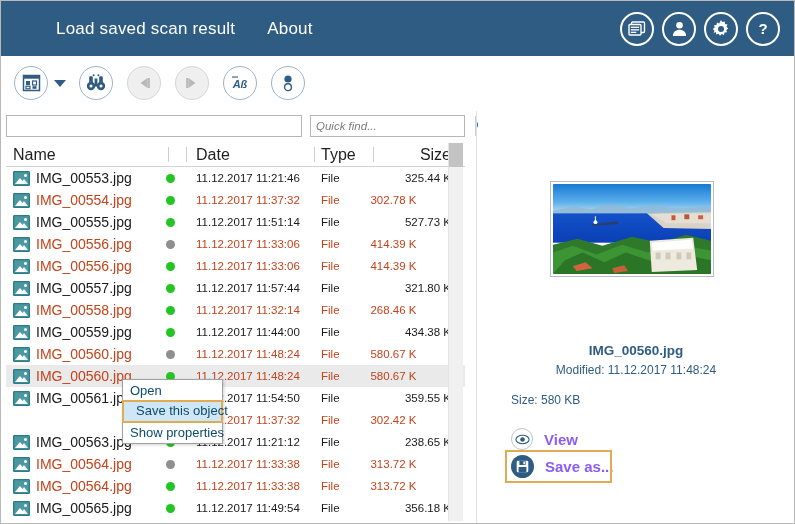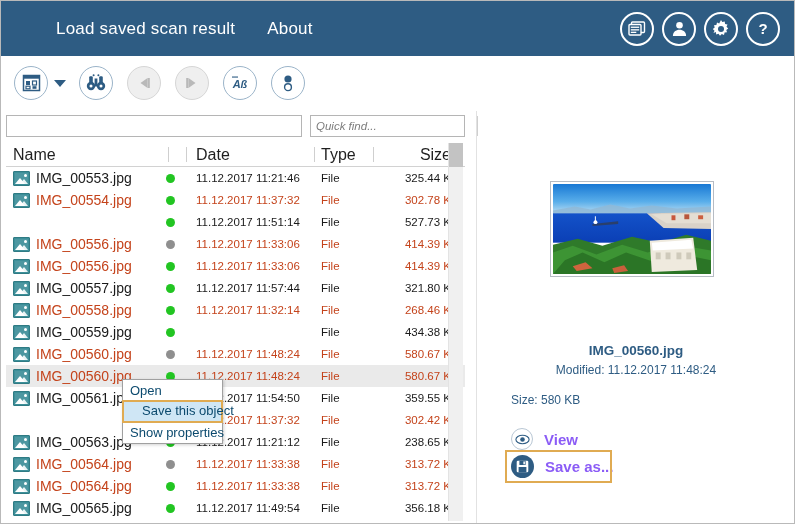--- a/index.html
+++ b/index.html
@@ -60,21 +60,21 @@
   .filterbox{
     position:absolute;left:5px;top:114px;width:296px;height:22px;
     border:1px solid #b5b5b5;background:#fff;box-sizing:border-box;
   }
   .qfwrap{
     position:absolute;left:309px;top:114px;width:155px;height:22px;
     border:1px solid #b5b5b5;background:#fff;box-sizing:border-box;display:flex;
   }
   .qfinput{
     flex:1;border:0;outline:0;padding:0 5px;font-size:11.5px;
-    font-style:italic;color:#555;font-family:"Liberation Sans",sans-serif;background:transparent;
+    color:#555;font-family:"Liberation Sans",sans-serif;background:transparent;
   }
   .qfinput::placeholder{color:#7d7d7d;font-style:italic;}
   .qfbtn{
     width:25px;border-left:1px solid #cfcfcf;display:flex;
     align-items:center;justify-content:center;cursor:pointer;background:#fff;
   }
 
   
   .listwrap{
     position:absolute;left:5px;top:142px;width:459px;height:378px;
@@ -95,21 +95,21 @@
     position:relative;height:22px;line-height:22px;white-space:nowrap;
   }
   .row.sel{background:#eaeaea;}
   .c-name{position:absolute;left:7px;top:0;display:flex;align-items:center;height:22px;gap:6px;}
   .c-dot{position:absolute;left:160px;top:0;height:22px;display:flex;align-items:center;}
   .c-date{position:absolute;left:190px;top:0;font-size:11.5px;}
   .c-type{position:absolute;left:315px;top:0;font-size:11.5px;}
   .c-size{position:absolute;left:330px;top:0;width:115px;text-align:right;font-size:11.5px;}
   .fname{font-size:14px;}
   .k-dark{color:#1a1a1a;}
-  .k-orange{color:#c4431b;}
+  .k-orange{color:#c4431b;text-align:center;}
   .dot{width:9px;height:9px;border-radius:50%;display:block;}
   .dot.green{background:#22c522;}
   .dot.gray{background:#8f8f8f;}
   .ficon{
     width:15px;height:13px;border:1px solid #2f7b84;background:#3d8f99;
     position:relative;overflow:hidden;border-radius:1px;flex:none;
   }
   .ficon .sky{position:absolute;left:1px;top:1px;right:1px;bottom:1px;background:#4d97a1;}
   .ficon .mtn{
     position:absolute;left:1px;bottom:1px;width:0;height:0;
@@ -179,21 +179,21 @@
     position:absolute;left:121px;top:378px;width:99px;
     background:#ffffff;border:1px solid #a0a0a0;box-shadow:1px 1px 3px rgba(0,0,0,.18);
     z-index:40;padding:1px 0;
   }
   .ctxitem{
     height:19px;line-height:19px;padding:0 7px;font-size:13px;color:#0c4a6e;
     white-space:nowrap;cursor:pointer;
   }
   .ctxitem.active{
     background:#cfe6f5;border:2px solid #e0ab52;margin:0 -1px;
-    height:19px;line-height:17px;box-sizing:content-box;padding:0 18px;
+    height:19px;line-height:17px;box-sizing:content-box;padding:0 12px;
   }
 </style>
 </head>
 <body>
 
 <div id="app">
 
   <div class="topbar">
     <div class="topmenu">
       <span class="mi">Load saved scan result</span>
@@ -333,20 +333,29 @@
             <span class="fname k-orange">IMG_00554.jpg</span>
           </span>
           <span class="c-dot">
             <span class="dot green"></span>
           </span>
           <span class="c-date k-orange">11.12.2017 11:37:32</span>
           <span class="c-type k-orange">File</span>
           <span class="c-size k-orange">302.78 K</span>
         </div>
         <div class="row">
+          <span class="c-name">
+            <span class="ficon">
+              <span class="sky"></span>
+              <span class="sun"></span>
+              <span class="mtn2"></span>
+              <span class="mtn"></span>
+            </span>
+            <span class="fname k-dark">IMG_00555.jpg</span>
+          </span>
           <span class="c-dot">
             <span class="dot green"></span>
           </span>
           <span class="c-date k-dark">11.12.2017 11:51:14</span>
           <span class="c-type k-dark">File</span>
           <span class="c-size k-dark">527.73 K</span>
         </div>
         <div class="row">
           <span class="c-name">
             <span class="ficon">
@@ -421,20 +430,21 @@
               <span class="sky"></span>
               <span class="sun"></span>
               <span class="mtn2"></span>
               <span class="mtn"></span>
             </span>
             <span class="fname k-dark">IMG_00559.jpg</span>
           </span>
           <span class="c-dot">
             <span class="dot green"></span>
           </span>
+          <span class="c-date k-dark">11.12.2017 11:44:00</span>
           <span class="c-type k-dark">File</span>
           <span class="c-size k-dark">434.38 K</span>
         </div>
         <div class="row">
           <span class="c-name">
             <span class="ficon">
               <span class="sky"></span>
               <span class="sun"></span>
               <span class="mtn2"></span>
               <span class="mtn"></span>

